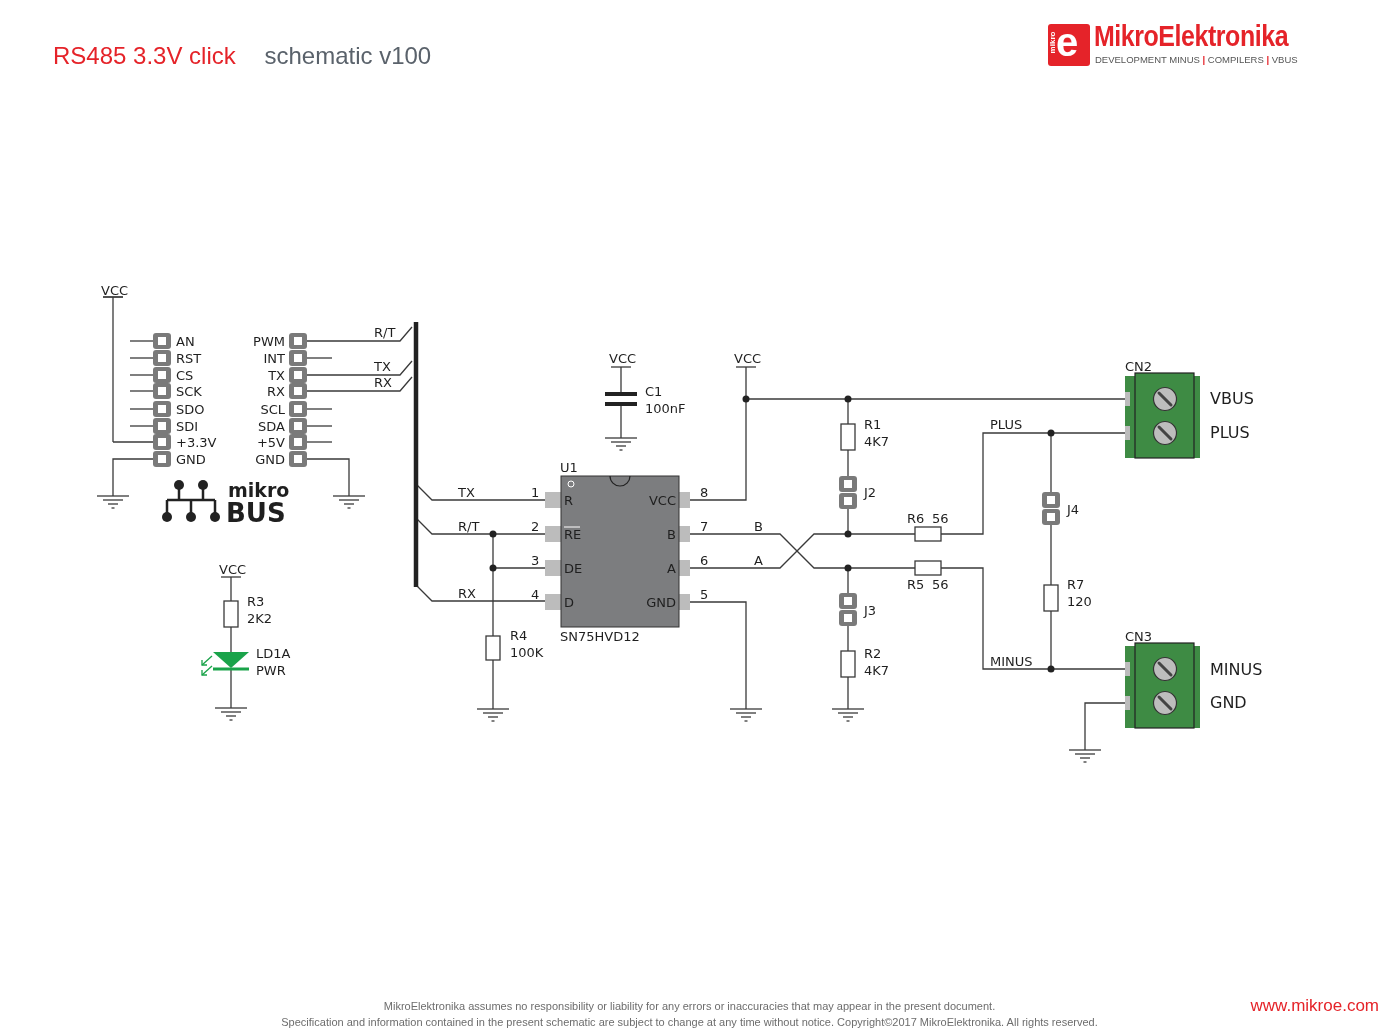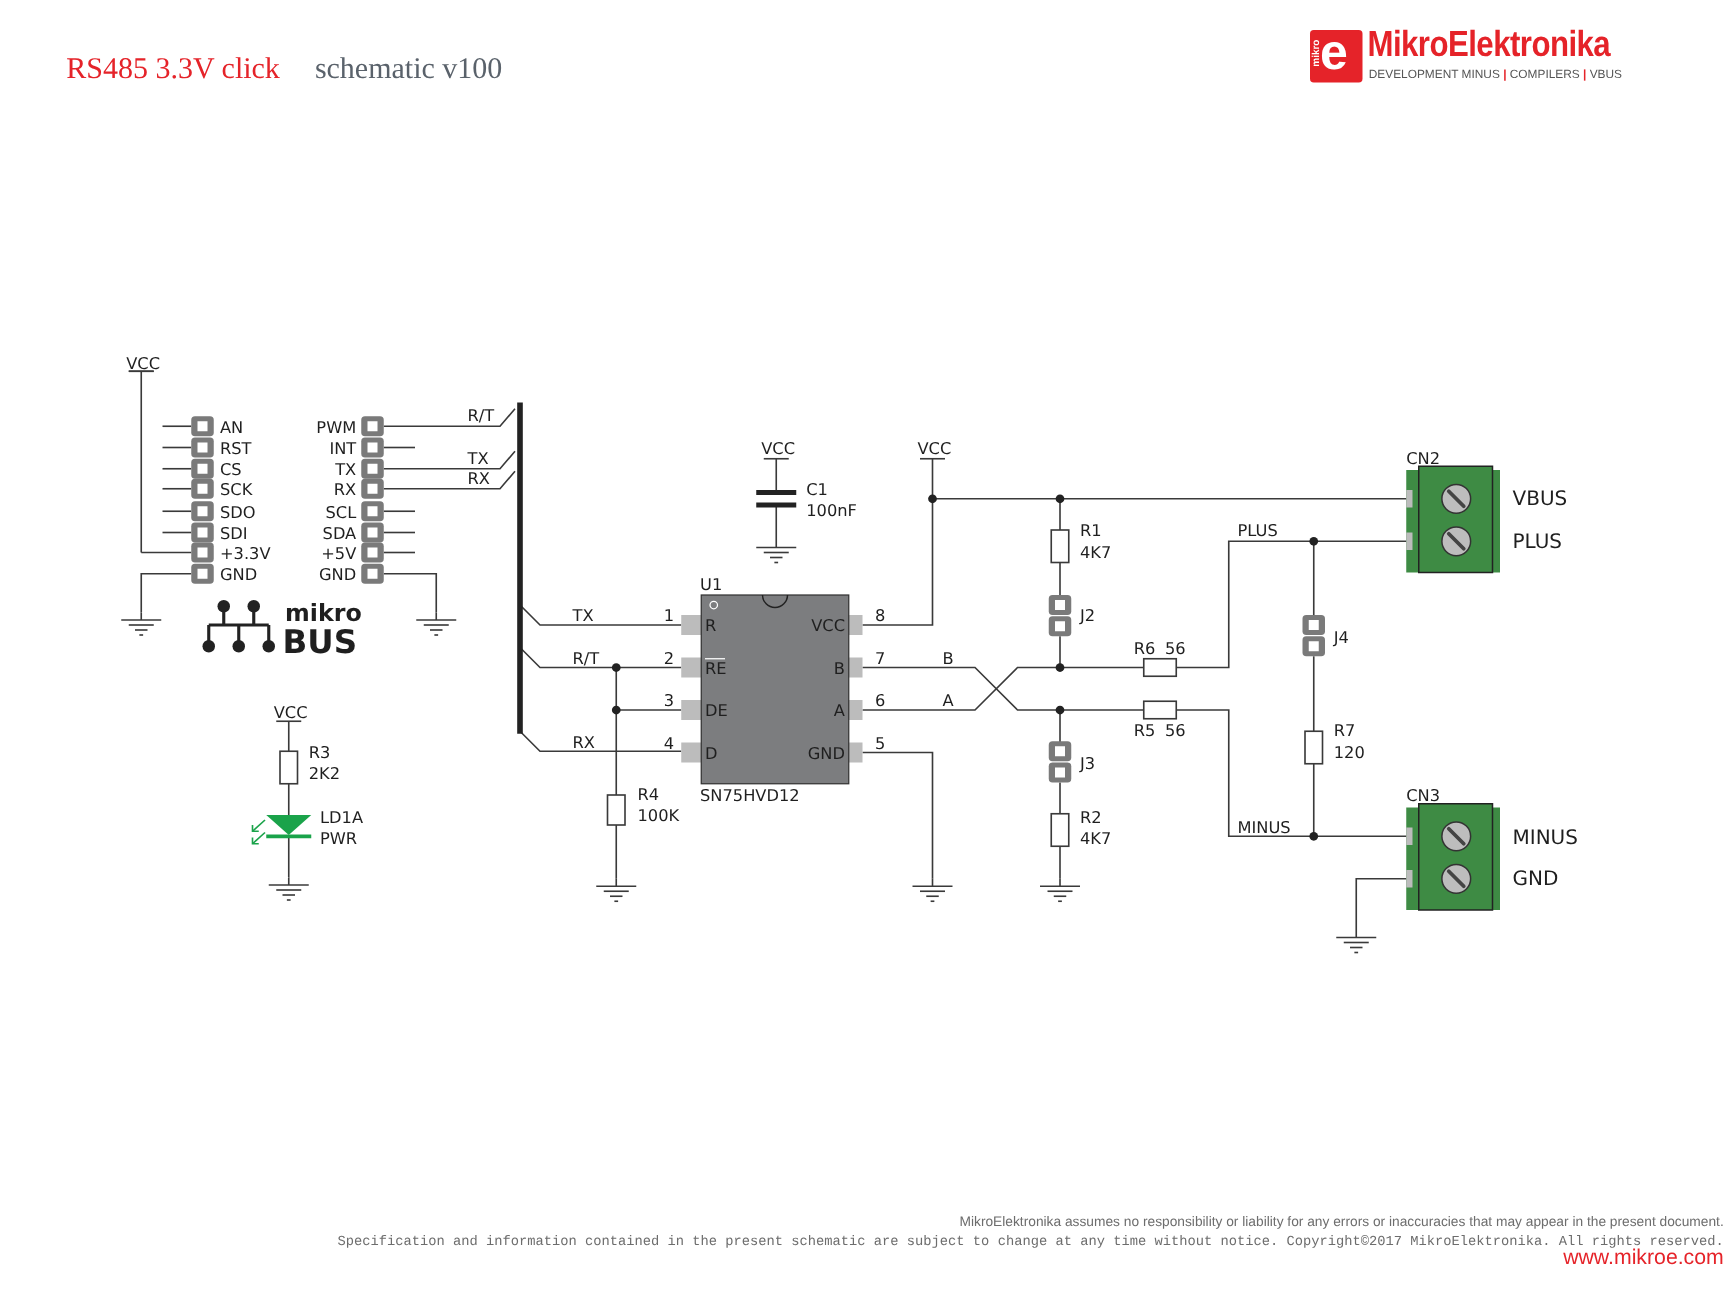--- a/index.html
+++ b/index.html
@@ -1,32 +1,32 @@
 <!DOCTYPE html>
 <html><head>
 <meta charset="utf-8">
 <style>
   html, body { margin:0; padding:0; background:#ffffff; }
   body { width:1379px; height:1031px; position:relative; overflow:hidden; font-family:"DejaVu Sans", sans-serif; }
-  .title { position:absolute; top:42px; left:53px; font-size:24px; font-family:Liberation Serif, serif; }
+  .title { position:absolute; top:42px; left:53px; font-size:24px; font-family:Liberation Sans, sans-serif; }
   .title .board { color:#e52329; }
   .title .sub { color:#5a626b; margin-left:22px; }
   .logo { position:absolute; left:1048px; top:24px; width:272px; height:44px; }
   .logo-box { position:absolute; left:0; top:0; width:42px; height:42px; background:#e52329; border-radius:3px; }
   .logo-box .e { position:absolute; left:8px; top:-4px; color:#fff; font:bold 40px "Liberation Sans", sans-serif; }
   .logo-box .m { position:absolute; left:-6px; top:14px; color:#fff; font:bold 8px "Liberation Sans", sans-serif; transform:rotate(-90deg); }
   .logo-name { position:absolute; left:46px; top:-4px; color:#e52329; font:bold 29px "Liberation Sans", sans-serif; letter-spacing:-0.5px; transform:scaleX(0.86); transform-origin:left; white-space:nowrap; }
   .logo-tag { position:absolute; left:47px; top:30px; color:#555; font:9.5px "Liberation Sans", sans-serif; white-space:nowrap; }
   .logo-tag .sep { color:#e52329; font-weight:bold; }
   svg#schem { position:absolute; left:0; top:0; }
   svg text { font-family:"DejaVu Sans", sans-serif; fill:#1f1f1f; }
   .footer-url { position:absolute; top:996px; width:100%; text-align:right; color:#e52329; font:17px "Liberation Sans", sans-serif; }
-  .footer-l1, .footer-l2 { position:absolute; width:100%; text-align:right; color:#6d6d6d; font:11px "Liberation Sans", sans-serif; }
+  .footer-l1, .footer-l2 { position:absolute; width:100%; text-align:center; color:#6d6d6d; font:11px "Liberation Sans", sans-serif;margin-top:28px; }
   .footer-l1 { top:972px; }
-  .footer-l2 { top:988px;font-family:Liberation Mono, monospace; }
+  .footer-l2 { top:988px; }
 </style>
 </head>
 <body>
 
 <div class="title">
   <span class="board">RS485 3.3V click</span>
   <span class="sub">schematic v100</span>
 </div>
 
 <div class="logo">

